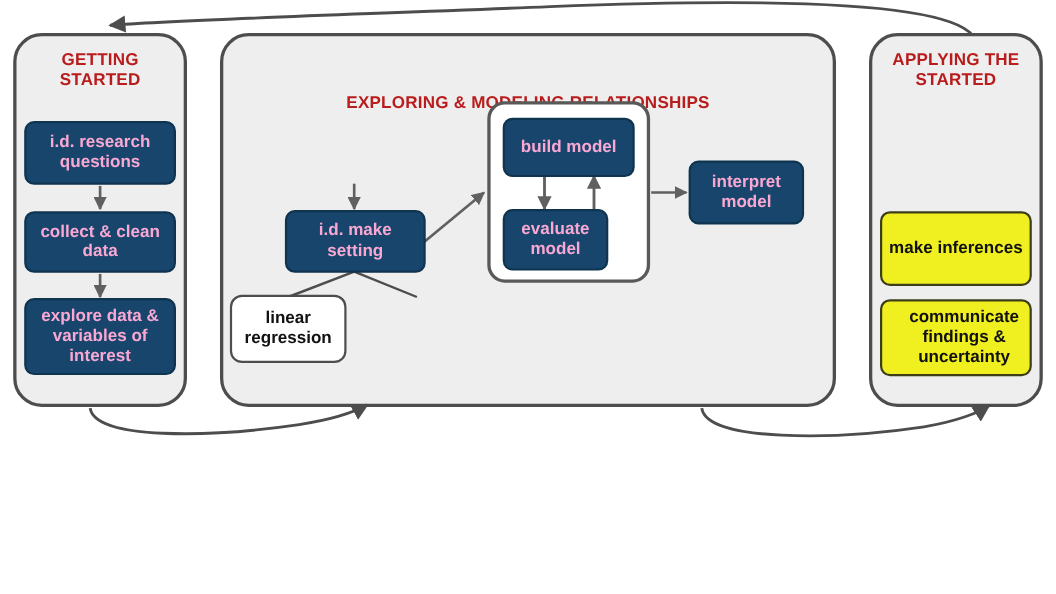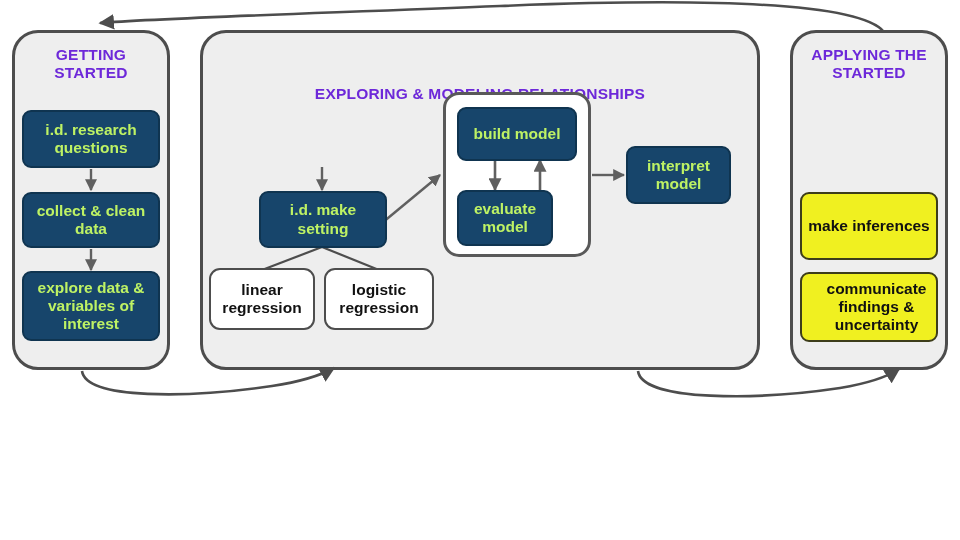--- a/index.html
+++ b/index.html
@@ -34,40 +34,40 @@
     box-sizing: border-box;
   }
   .panel-title {
     position: absolute;
     left: 0;
     right: 0;
     text-align: center;
     font-weight: bold;
     font-size: 15.5px;
     letter-spacing: 0.2px;
-    color: #6d28d9;
+    color: #b91c1c;
     line-height: 1.18;
   }
   .node {
     position: absolute;
     box-sizing: border-box;
     display: flex;
     align-items: center;
     justify-content: center;
     text-align: center;
     border-radius: 9px;
     font-weight: bold;
     font-size: 15.5px;
     line-height: 1.17;
     padding: 2px 5px;
   }
   .node.blue {
     background: #17456b;
     border: 2px solid #0f3450;
-    color: #bef264;
+    color: #f9a8d4;
   }
   .node.yellow {
     background: #f0f020;
     border: 2px solid #3d3d1a;
     color: #111111;
   }
   .node.white {
     background: #ffffff;
     border: 2.5px solid #4d4d4d;
     color: #111111;
@@ -144,21 +144,20 @@
 
   <div class="node blue" style="left:22px; top:192px; width:138px; height:56px;">collect &amp; clean data</div>
 
   <div class="node blue" style="left:22px; top:271px; width:138px; height:70px;">explore data &amp; variables of interest</div>
 
 
   <div class="node blue" style="left:259px; top:191px; width:128px; height:57px;">i.d. make setting</div>
 
   <div class="node white" style="left:209px; top:268px; width:106px; height:62px; border-radius:11px;">linear regression</div>
 
-  <div class="node white" style="left:324px; top:268px; width:110px; height:62px; border-radius:11px;">logistic regression</div>
 
   <div class="node blue" style="left:457px; top:107px; width:120px; height:54px;">build model</div>
 
   <div class="node blue" style="left:457px; top:190px; width:96px; height:56px;">evaluate model</div>
 
   <div class="node blue" style="left:626px; top:146px; width:105px; height:58px;">interpret model</div>
 
 
   <div class="node yellow" style="left:800px; top:192px; width:138px; height:68px;">make inferences</div>
 

